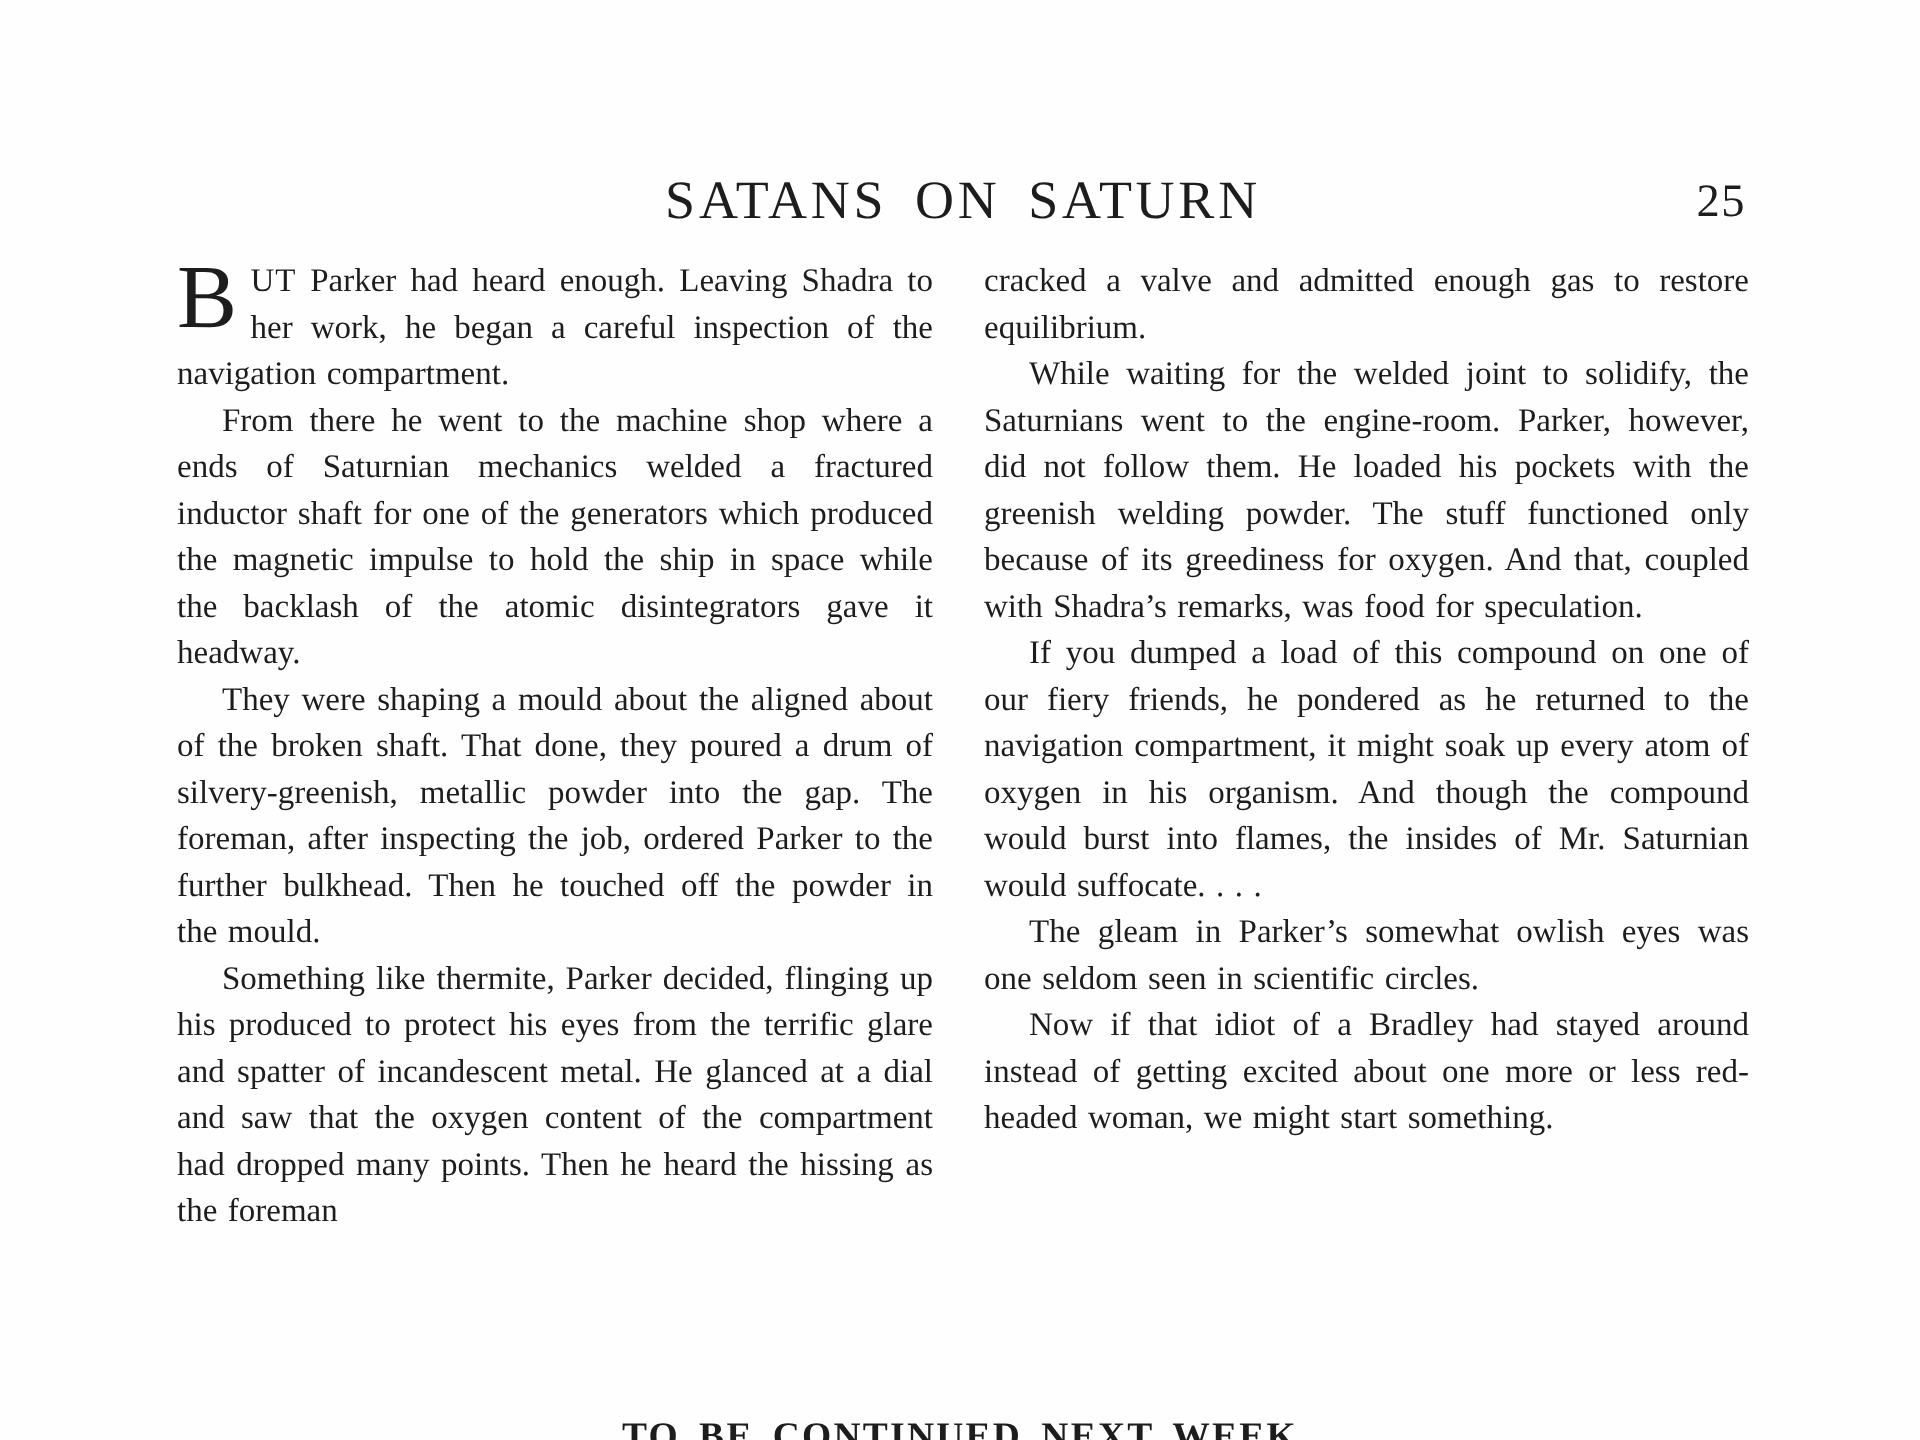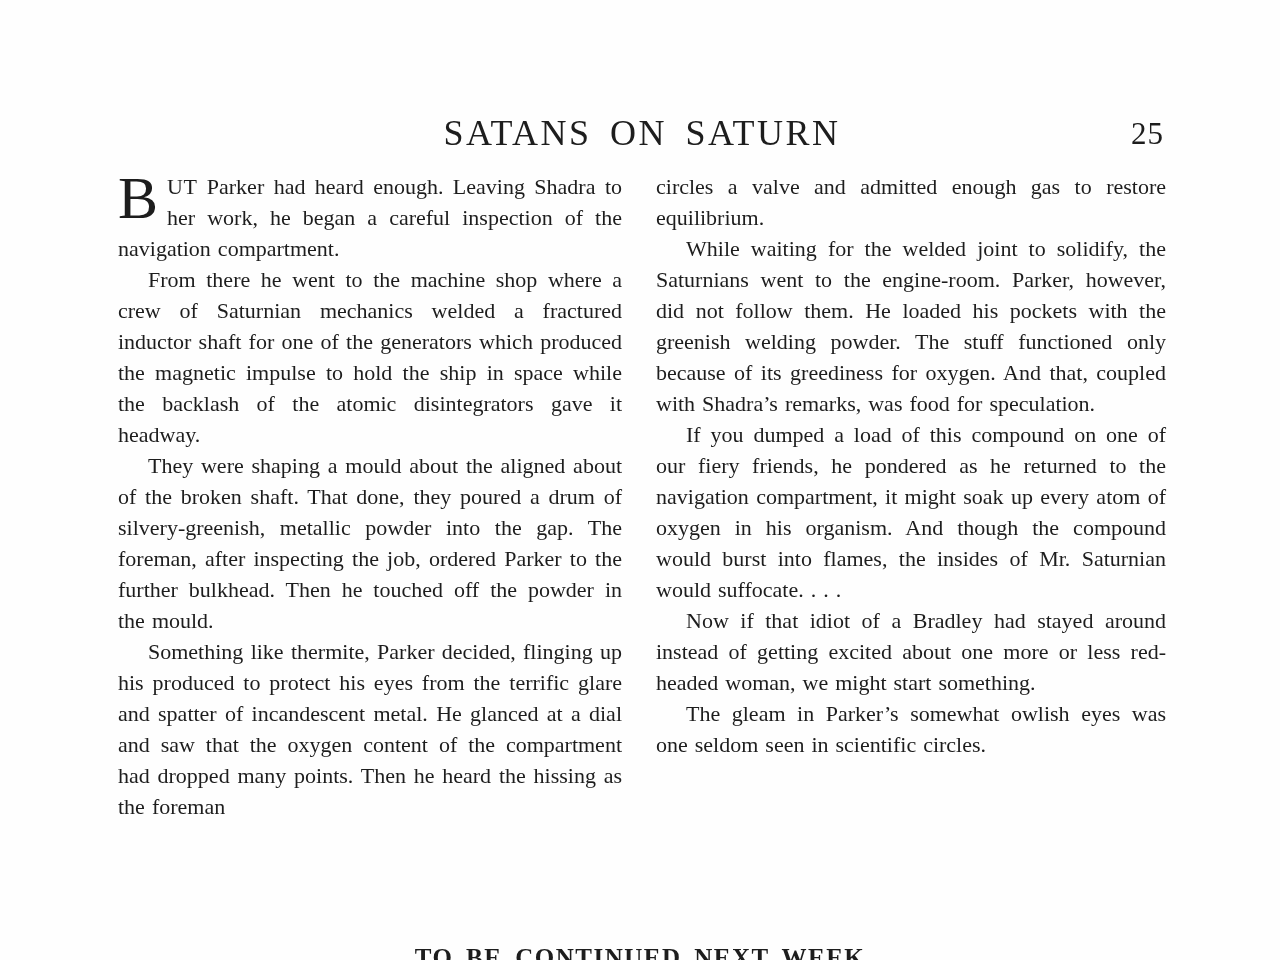--- a/index.html
+++ b/index.html
@@ -62,28 +62,28 @@
 <div class="page">
 
   <header class="page-header">
     <div class="running-title">SATANS ON SATURN</div>
     <div class="page-number">25</div>
   </header>
 
   <main class="columns">
     <section class="column col-left" id="col-left">
         <p class="para opener"><span class="dropcap">B</span><span class="lead-caps">UT</span> Parker had heard enough. Leaving Shadra to her work, he began a careful inspection of the navigation compartment.</p>
-        <p class="para indent">From there he went to the machine shop where a crew of Saturnian mechanics welded a fractured inductor shaft for one of the generators which produced the magnetic impulse to hold the ship in space while the backlash of the atomic disintegrators gave it headway.</p>
+        <p class="para indent">From there he went to the machine shop where a ends of Saturnian mechanics welded a fractured inductor shaft for one of the generators which produced the magnetic impulse to hold the ship in space while the backlash of the atomic disintegrators gave it headway.</p>
         <p class="para indent">They were shaping a mould about the aligned about of the broken shaft. That done, they poured a drum of silvery-greenish, metallic powder into the gap. The foreman, after inspecting the job, ordered Parker to the further bulkhead. Then he touched off the powder in the mould.</p>
         <p class="para indent">Something like thermite, Parker decided, flinging up his produced to protect his eyes from the terrific glare and spatter of incandescent metal. He glanced at a dial and saw that the oxygen content of the compartment had dropped many points. Then he heard the hissing as the foreman</p>
       </section>
     <section class="column col-right" id="col-right">
-        <p class="para">circles a valve and admitted enough gas to restore equilibrium.</p>
+        <p class="para">cracked a valve and admitted enough gas to restore equilibrium.</p>
         <p class="para indent">While waiting for the welded joint to solidify, the Saturnians went to the engine-room. Parker, however, did not follow them. He loaded his pockets with the greenish welding powder. The stuff functioned only because of its greediness for oxygen. And that, coupled with Shadra’s remarks, was food for speculation.</p>
         <p class="para indent">If you dumped a load of this compound on one of our fiery friends, he pondered as he returned to the navigation compartment, it might soak up every atom of oxygen in his organism. And though the compound would burst into flames, the insides of Mr. Saturnian would suffocate. . . .</p>
+        <p class="para indent">The gleam in Parker’s somewhat owlish eyes was one seldom seen in scientific circles.</p>
         <p class="para indent">Now if that idiot of a Bradley had stayed around instead of getting excited about one more or less red-headed woman, we might start something.</p>
-        <p class="para indent">The gleam in Parker’s somewhat owlish eyes was one seldom seen in scientific circles.</p>
       </section>
   </main>
 
   <footer class="continued">TO BE CONTINUED NEXT WEEK</footer>
 
 </div>
 
 </body></html>

